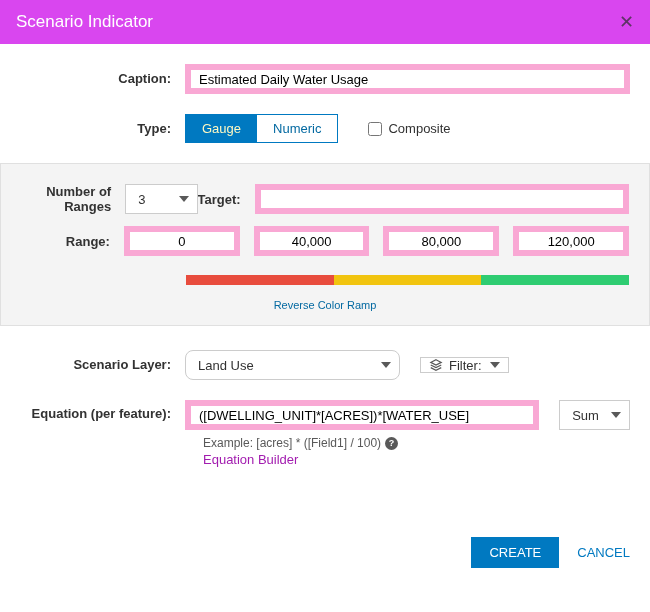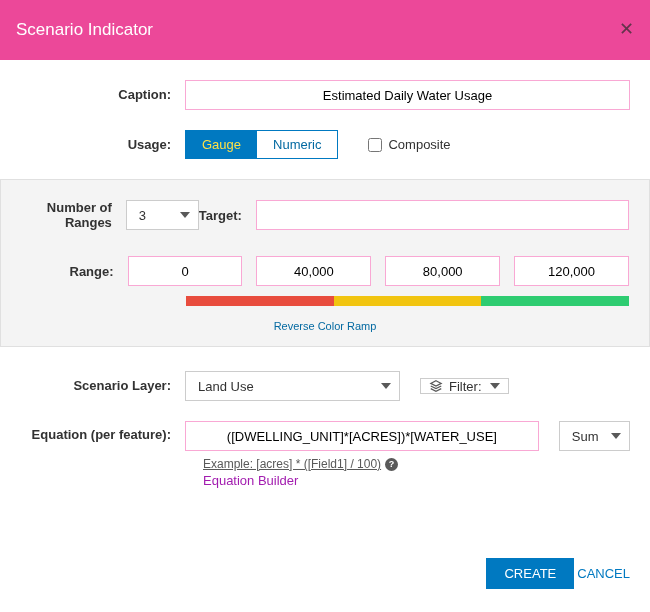--- a/index.html
+++ b/index.html
@@ -1,56 +1,56 @@
 <!DOCTYPE html>
 <html><head>
 <meta charset="utf-8">
 <style>
 * { box-sizing: border-box; margin: 0; padding: 0; }
 body { font-family: "Segoe UI", Arial, sans-serif; font-size: 13px; color: #323232; background: #fff; width: 650px; }
 .dialog { width: 650px; background: #fff; }
-.header { background: #ec4899; color: #fff; padding: 20px 16px; display: flex; justify-content: space-between; align-items: flex-start; }
+.header { background: #d946ef; color: #fff; padding: 12px 16px; display: flex; justify-content: space-between; align-items: center; }
 .header-title { font-size: 17px; font-weight: 400; }
 .close-x { color: #2b2b2b; font-size: 18px; cursor: pointer; line-height: 1; opacity: 0.7;}
 .content { padding: 20px 20px 10px; }
 .row { display: flex; align-items: center; margin-bottom: 20px; }
 .label-col { width: 165px; text-align: right; padding-right: 14px; font-weight: 600; color: #323232; line-height: 1.2;}
 .label-col.top { align-self: flex-start; padding-top: 6px; }
 .ctrl-col { flex: 1; display: flex; align-items: center; gap: 10px; }
-input[type=text].field { border: 1px solid #f9a8d4; padding: 6px 8px; font-size: 13px; height: 30px; background: #fff; width: 100%; text-align: center; }
+input[type=text].field { border: 6px solid #f9a8d4; padding: 6px 8px; font-size: 13px; height: 30px; background: #fff; width: 100%; }
 .btn-group { display: flex; border: 1px solid #0079c1; }
 .btn-toggle { padding: 6px 16px; font-size: 13px; cursor: pointer; background: #fff; color: #0369a1; border: none; }
-.btn-toggle.active { background: #0079c1; color: #fde047; }
+.btn-toggle.active { background: #0079c1; color: #fef9c3; }
 .checkbox-wrap { display: flex; align-items: center; gap: 6px; margin-left: 20px; }
 .checkbox-wrap input { width: 14px; height: 14px; border: 1px solid #ccc; }
 .gray-panel { background: #f4f4f4; border: 1px solid #e0e0e0; margin: 0 -20px 24px; padding: 20px 20px 14px; }
-.gp-row1 { display: flex; align-items: center; margin-bottom: 26px; }
+.gp-row1 { display: flex; align-items: center; margin-bottom: 12px; }
 .gp-label { font-weight: 600; text-align: right; padding-right: 14px; }
 .gp-ranges-label { width: 165px; }
 .select-wrap { position: relative; display: inline-flex; align-items: center; border: 1px solid #ccc; background: #fff; height: 30px; }
 .select-wrap .sel-text { padding: 0 26px 0 12px; font-size: 13px; }
 .select-wrap .caret { position: absolute; right: 8px; pointer-events: none; }
 .caret svg { width: 10px; height: 6px; display: block; }
 .gp-target-label { margin-left: auto; padding-right: 14px; font-weight: 600; }
 .target-input { width: 90px; }
-.gp-row2 { display: flex; align-items: center; margin-bottom: 10px; }
+.gp-row2 { display: flex; align-items: center; margin-bottom: 19px; }
 .range-inputs { display: flex; gap: 14px; }
 .range-inputs input { width: 80px; text-align: center; }
 .color-ramp { display: flex; height: 10px; margin-left: 165px; margin-bottom: 14px; }
 .ramp-seg { flex: 1; }
 .reverse-link { text-align: center; color: #0369a1; font-size: 11px; cursor: pointer; }
-.scenario-layer-select { width: 215px; }
+.scenario-layer-select { width: 215px; border-radius: 8px; }
 .filter-btn { display: inline-flex; align-items: center; border: 1px solid #ccc; background: #fff; height: 16px; padding: 0 8px; cursor: pointer; gap: 6px; margin-left: 10px;}
 .filter-btn .caret { position: static; margin-left: 2px;}
 .eq-input { width: 215px; }
 .agg-select { width: 90px; margin-left: 10px;}
-.eq-helper { margin-left: 183px; margin-top: -14px; font-size: 12px; color: #595959; display: flex; align-items: center; gap: 4px; text-decoration: underline;}
+.eq-helper { margin-left: 183px; margin-top: -14px; font-size: 12px; color: #595959; display: flex; align-items: center; gap: 4px;}
 .eq-builder-link { margin-left: 183px; color: #a21caf; font-size: 13px; cursor: pointer; margin-top: 2px; margin-bottom: 60px;}
 .help-icon { display: inline-flex; width: 13px; height: 13px; border-radius: 50%; background: #595959; color: #fff; font-size: 9px; align-items: center; justify-content: center; font-weight: bold;}
-.footer { display: flex; justify-content: flex-end; align-items: center; padding: 0 20px 20px; gap: 3px; }
+.footer { display: flex; justify-content: flex-end; align-items: center; padding: 0 20px 20px; gap: 18px; }
 .btn-primary { background: #0079c1; color: #fff; border: none; padding: 8px 18px; font-size: 13px; cursor: pointer; }
 .btn-link { background: none; border: none; color: #0079c1; font-size: 13px; cursor: pointer; }
 .layers-icon svg { width: 14px; height: 14px; display: block; }
 </style>
 </head>
 <body>
 
 <div class="dialog">
   <div class="header">
     <div class="header-title">Scenario Indicator</div>
@@ -60,21 +60,21 @@
   <div class="content">
 
     <div class="row">
       <div class="label-col">Caption:</div>
       <div class="ctrl-col">
         <input type="text" class="field" value="Estimated Daily Water Usage" style="">
       </div>
     </div>
 
     <div class="row">
-      <div class="label-col">Usage:</div>
+      <div class="label-col">Type:</div>
       <div class="ctrl-col">
         <div class="btn-group">
           <button class="btn-toggle active">Gauge</button>
           <button class="btn-toggle">Numeric</button>
         </div>
         <label class="checkbox-wrap">
           <input type="checkbox" style="">
           <span>Composite</span>
         </label>
       </div>

